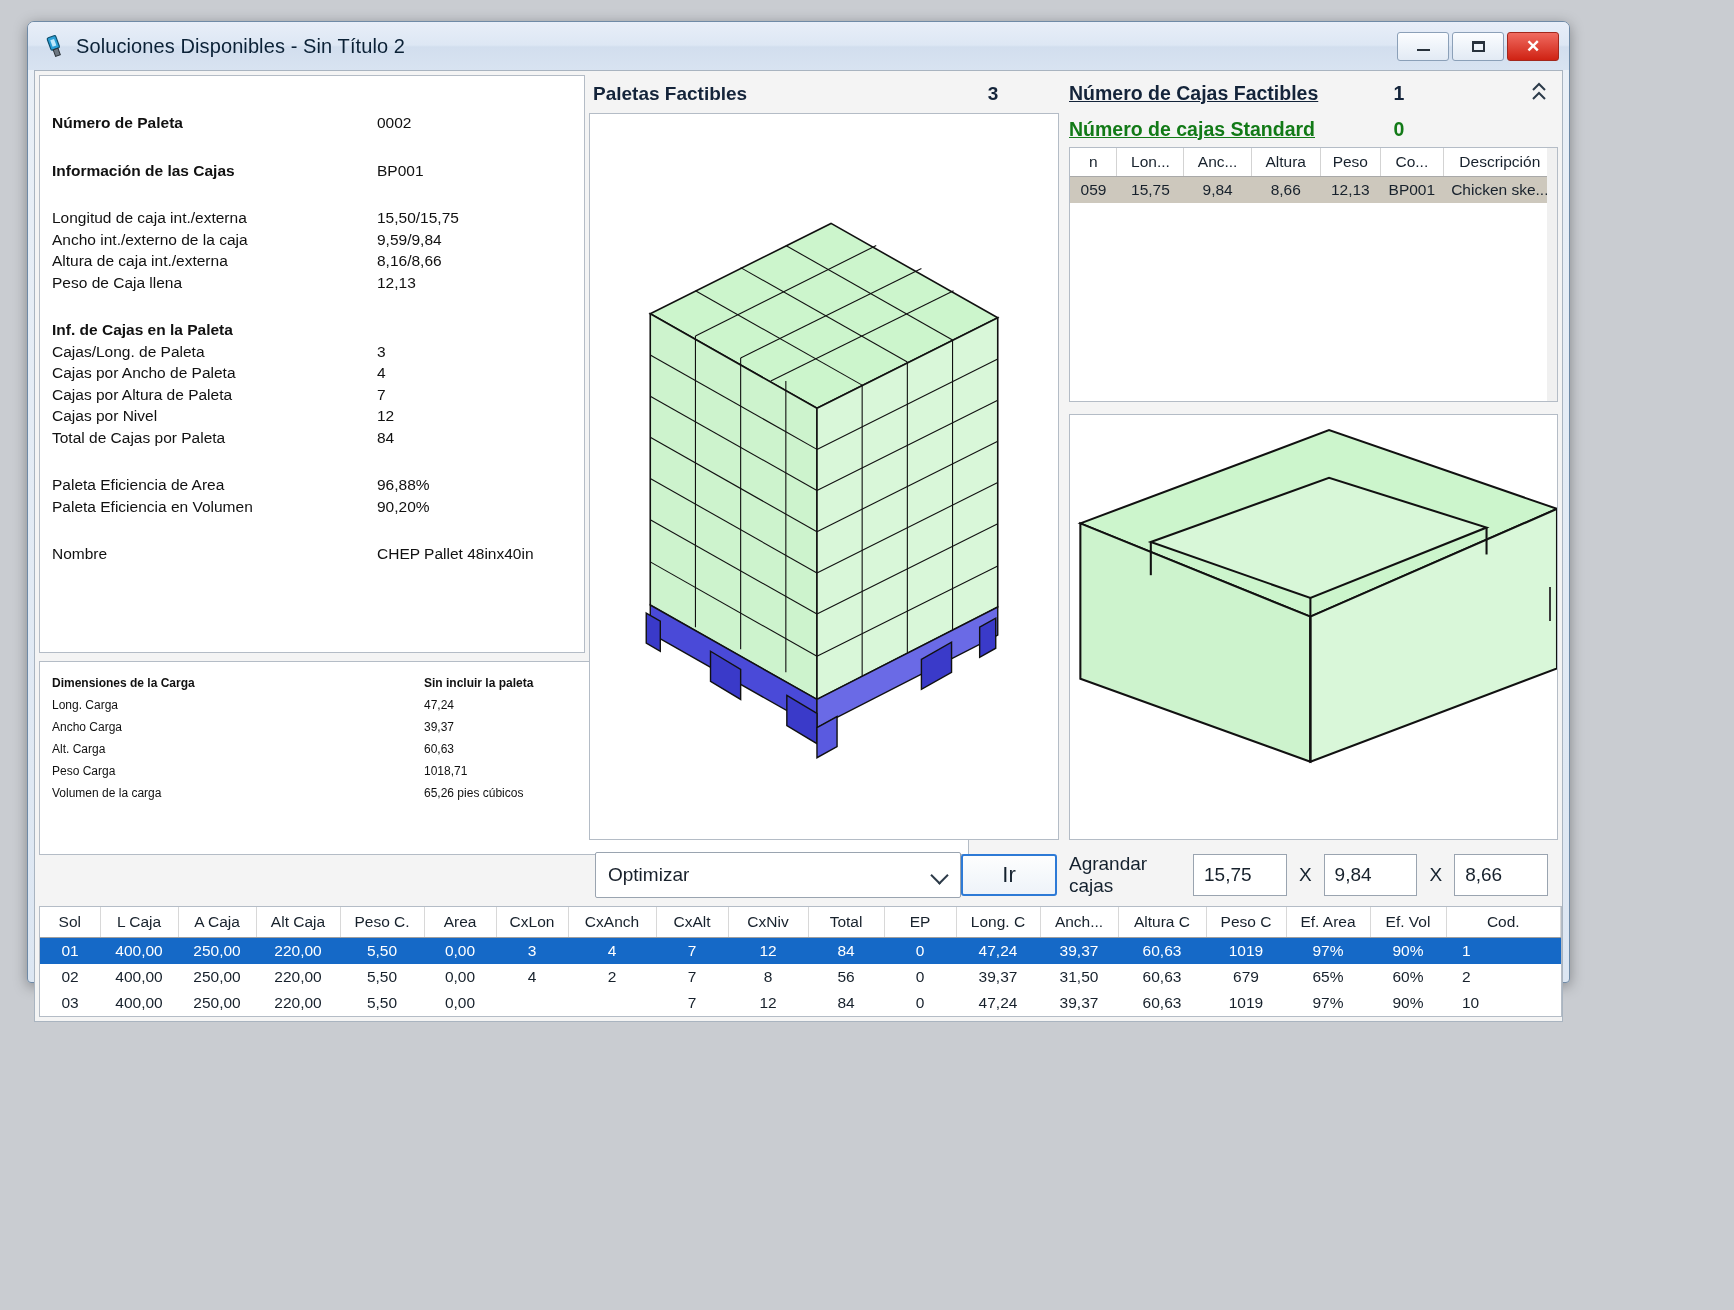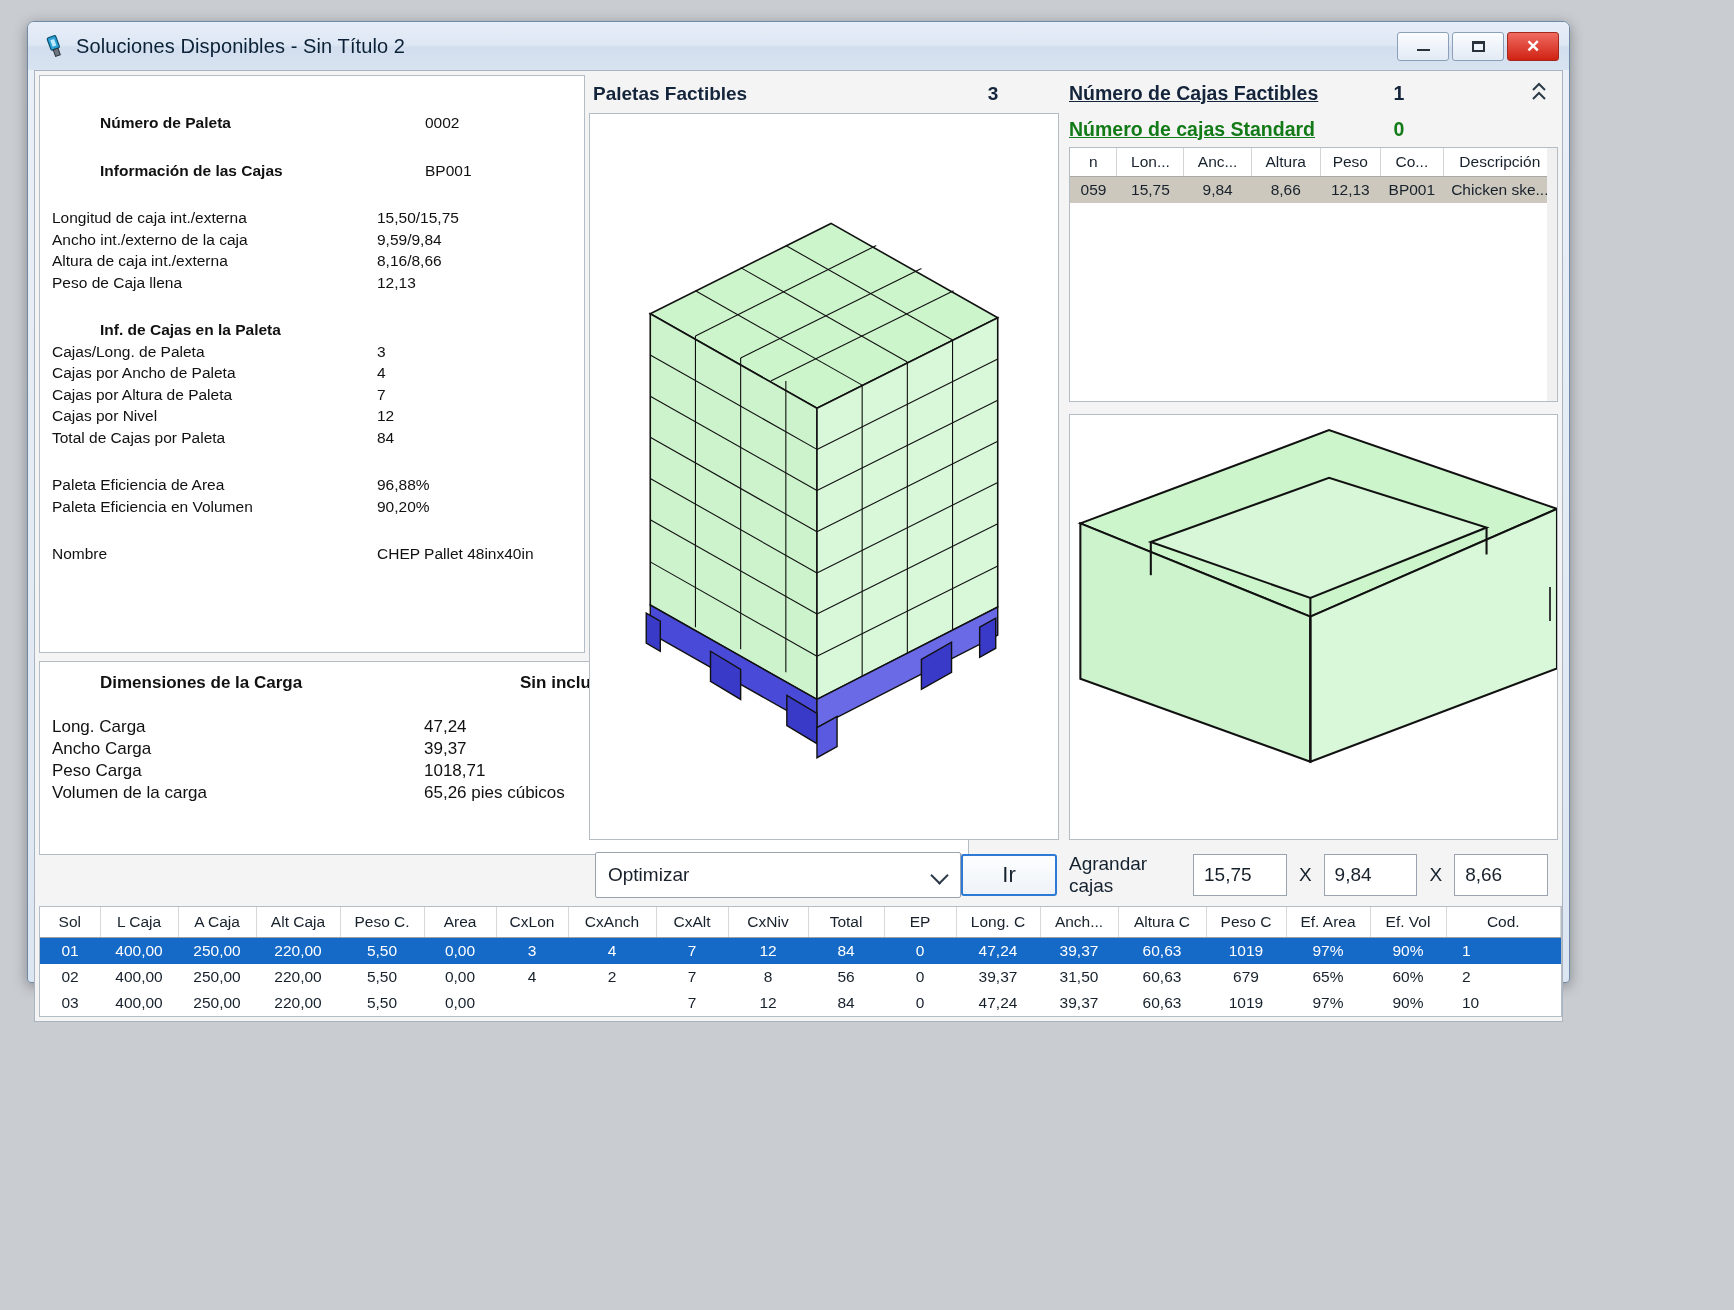--- a/index.html
+++ b/index.html
@@ -61,25 +61,25 @@
   .top-area { display:flex; flex:0 0 auto; height:835px; padding:4px; gap:0; }
 
   
   .left-col { width:546px; flex:0 0 546px; display:flex; flex-direction:column; }
   .panel { background:#fff; border:1px solid #b4bcc6; }
   .info-panel { height:578px; padding:14px 12px 6px 12px; position:relative; }
 
   .ip-row { display:flex; line-height:21.5px; font-size:15.5px; }
   .ip-row .lbl { width:325px; flex:0 0 325px; }
   .ip-row .val { flex:1 1 auto; }
-  .bold { font-weight:bold;margin-left:48px; }
+  .bold { font-weight:bold; }
   .gap-md { height:26px; }
 
   .dims-panel { height:194px; margin-top:8px; padding:10px 12px; }
-  .dims-row { display:flex; line-height:22px; font-size:17px; }
+  .dims-row { display:flex; line-height:22px; font-size:12px; }
   .dims-row .c1 { width:372px; flex:0 0 372px; }
   .dims-row .c2 { width:278px; flex:0 0 278px; }
   .dims-row .c3 { flex:1 1 auto; }
 
   
   .mid-col { width:470px; flex:0 0 470px; display:flex; flex-direction:column; margin-left:4px; }
   .mid-head {
     display:flex; align-items:center; height:38px; padding:0 6px 0 4px;
     font-weight:bold; font-size:19px; color:#14243a;
   }
@@ -281,20 +281,25 @@
           </div>
           <div class="dims-row">
             <span class="c1">Long. Carga</span>
             <span class="c2">47,24</span>
             <span class="c3">48,00</span>
           </div>
           <div class="dims-row">
             <span class="c1">Ancho Carga</span>
             <span class="c2">39,37</span>
             <span class="c3">40,00</span>
+          </div>
+          <div class="dims-row">
+            <span class="c1">Alt. Carga</span>
+            <span class="c2">60,63</span>
+            <span class="c3">65,51</span>
           </div>
           <div class="dims-row">
             <span class="c1">Peso Carga</span>
             <span class="c2">1018,71</span>
             <span class="c3">1084,86</span>
           </div>
           <div class="dims-row">
             <span class="c1">Volumen de la carga</span>
             <span class="c2">65,26 pies cúbicos</span>
             <span class="c3">72,79 pies cúbicos</span>

